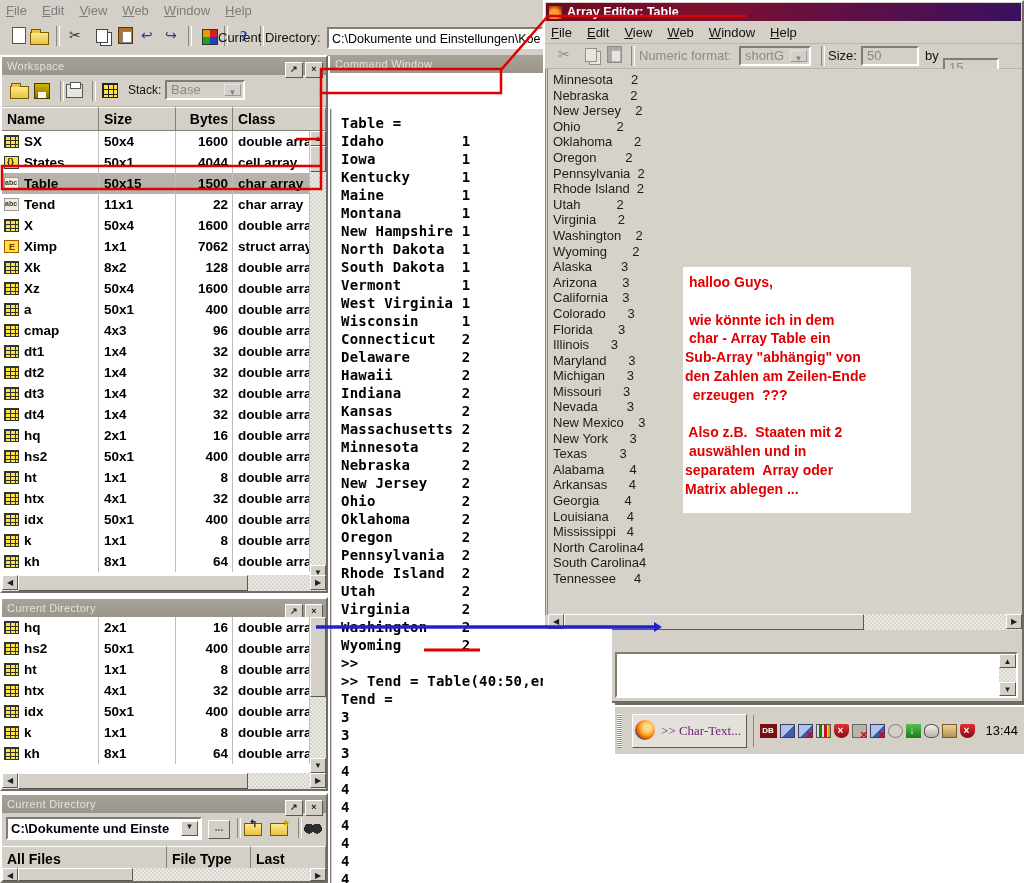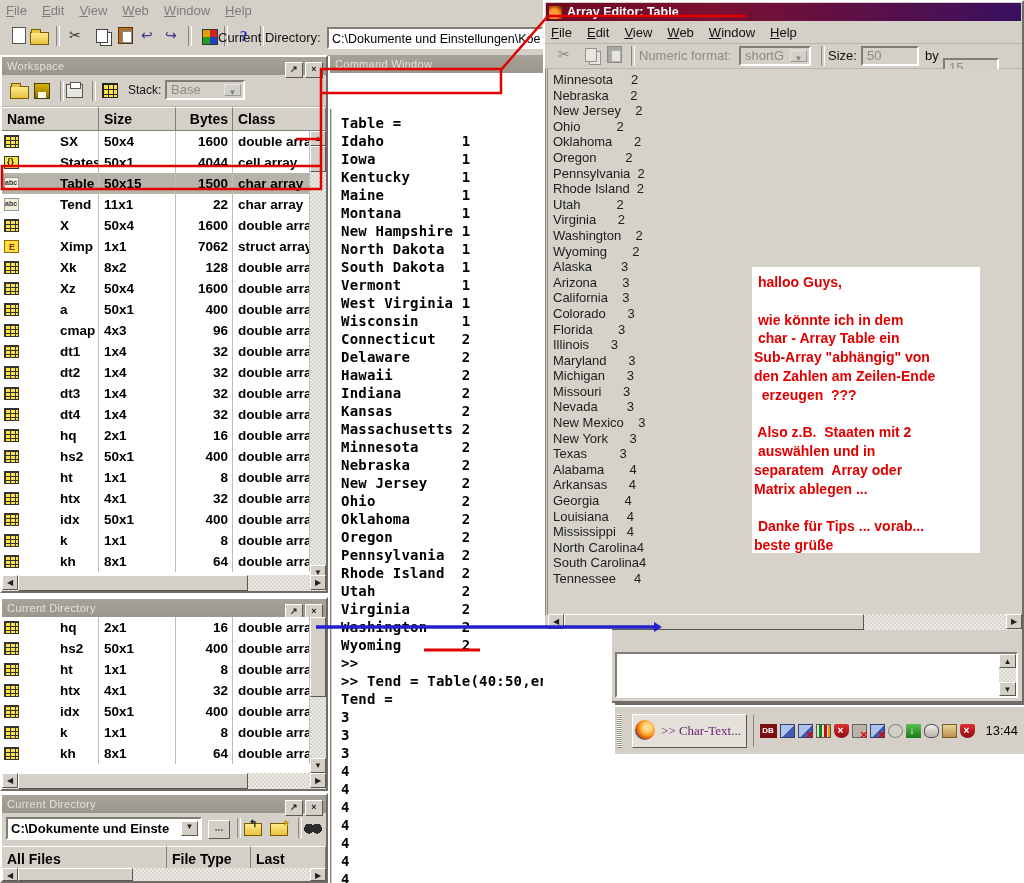--- a/index.html
+++ b/index.html
@@ -53,21 +53,21 @@
       radial-gradient(circle at 72% 55%,#2c2c2c 0 5px,transparent 5px);}
   .dim{opacity:.45;filter:grayscale(100%);}
   
   .wtable-head{display:grid;grid-template-columns:97px 77px 57px 1fr;background:#d4d0c8;
      font:bold 14px/22px "Liberation Sans",sans-serif;color:#000;}
   .wtable-head>div{border-right:1px solid #828078;border-top:1px solid #fff;border-bottom:1px solid #828078;
      padding-left:5px;overflow:hidden;white-space:nowrap;}
   .wrow{display:grid;grid-template-columns:97px 77px 57px 1fr;height:21px;background:#fff;
      font:bold 13.5px/21px "Liberation Sans",sans-serif;white-space:nowrap;}
   .wrow>div{border-right:1px solid #c0beb6;overflow:hidden;}
-  .wrow .c-name{display:flex;align-items:center;padding-left:2px;gap:36px;}
+  .wrow .c-name{display:flex;align-items:center;padding-left:2px;}
   .wrow .c-size{padding-left:5px;}
   .wrow .c-bytes{text-align:right;padding-right:4px;}
   .wrow .c-class{padding-left:5px;}
   .wrow.sel{background:#b7b3ab;}
   .vicon{display:inline-block;width:15px;height:13px;margin-right:5px;flex:none;
      background:#ffe23c;border:1px solid #333;box-sizing:border-box;position:relative;}
   .vicon.grid{background-image:linear-gradient(#333 1px,transparent 1px),linear-gradient(90deg,#333 1px,transparent 1px);
      background-size:5px 4px;}
   .vicon.char{background:#f4efd8;border-color:#999;}
   .vicon.char::after{content:"abc";position:absolute;left:0px;top:1px;font:bold 7px/8px "Liberation Sans",sans-serif;color:#333;}
@@ -586,21 +586,21 @@
     <div class="abs" style="left:2px;top:7px;width:5px;height:34px;background:repeating-linear-gradient(#fff 0 1px,#908c84 1px 2px);"></div>
     <div class="abs btn3d" style="left:17px;top:7px;width:113px;height:32px;line-height:30px;white-space:nowrap;overflow:hidden;background:#e4e1da;">
       <span class="ff-icon"></span><span style="font:13px/30px 'Liberation Serif',serif;color:#701a75;">&gt;&gt; Char-Text...</span>
     </div>
     <div class="abs" style="left:138px;top:8px;width:268px;height:32px;border-left:1px solid #8a8680;padding-left:4px;line-height:30px;white-space:nowrap;">
       <span id="tray-icons"><span class="tray-ico t-db-badge">DB</span><span class="tray-ico t-network-icon"></span><span class="tray-ico t-network-error-icon"></span><span class="tray-ico t-chart-icon"></span><span class="tray-ico t-shield-icon"></span><span class="tray-ico t-audio-error-icon"></span><span class="tray-ico t-network-error-icon"></span><span class="tray-ico t-speaker-icon"></span><span class="tray-ico t-update-icon"></span><span class="tray-ico t-mouse-icon"></span><span class="tray-ico t-utility-icon"></span><span class="tray-ico t-shield-icon"></span></span>
       <span style="font:13px/30px 'Liberation Sans',sans-serif;color:#000;margin-left:5px;">13:44</span>
     </div>
   </div>
 
-  <div class="abs" style="left:752px;top:267px;width:228px;height:286px;background:#fff;z-index:4;overflow:hidden;">
+  <div class="abs" style="left:683px;top:267px;width:228px;height:246px;background:#fff;z-index:4;overflow:hidden;">
     <div id="note-lines" style="padding:6px 2px 0 2px;">
         <div class="note-line"> halloo Guys,</div>
         <div class="note-line"> </div>
         <div class="note-line"> wie könnte ich in dem</div>
         <div class="note-line"> char - Array Table ein</div>
         <div class="note-line">Sub-Array "abhängig" von</div>
         <div class="note-line">den Zahlen am Zeilen-Ende</div>
         <div class="note-line">  erzeugen  ???</div>
         <div class="note-line"> </div>
         <div class="note-line"> Also z.B.  Staaten mit 2</div>

